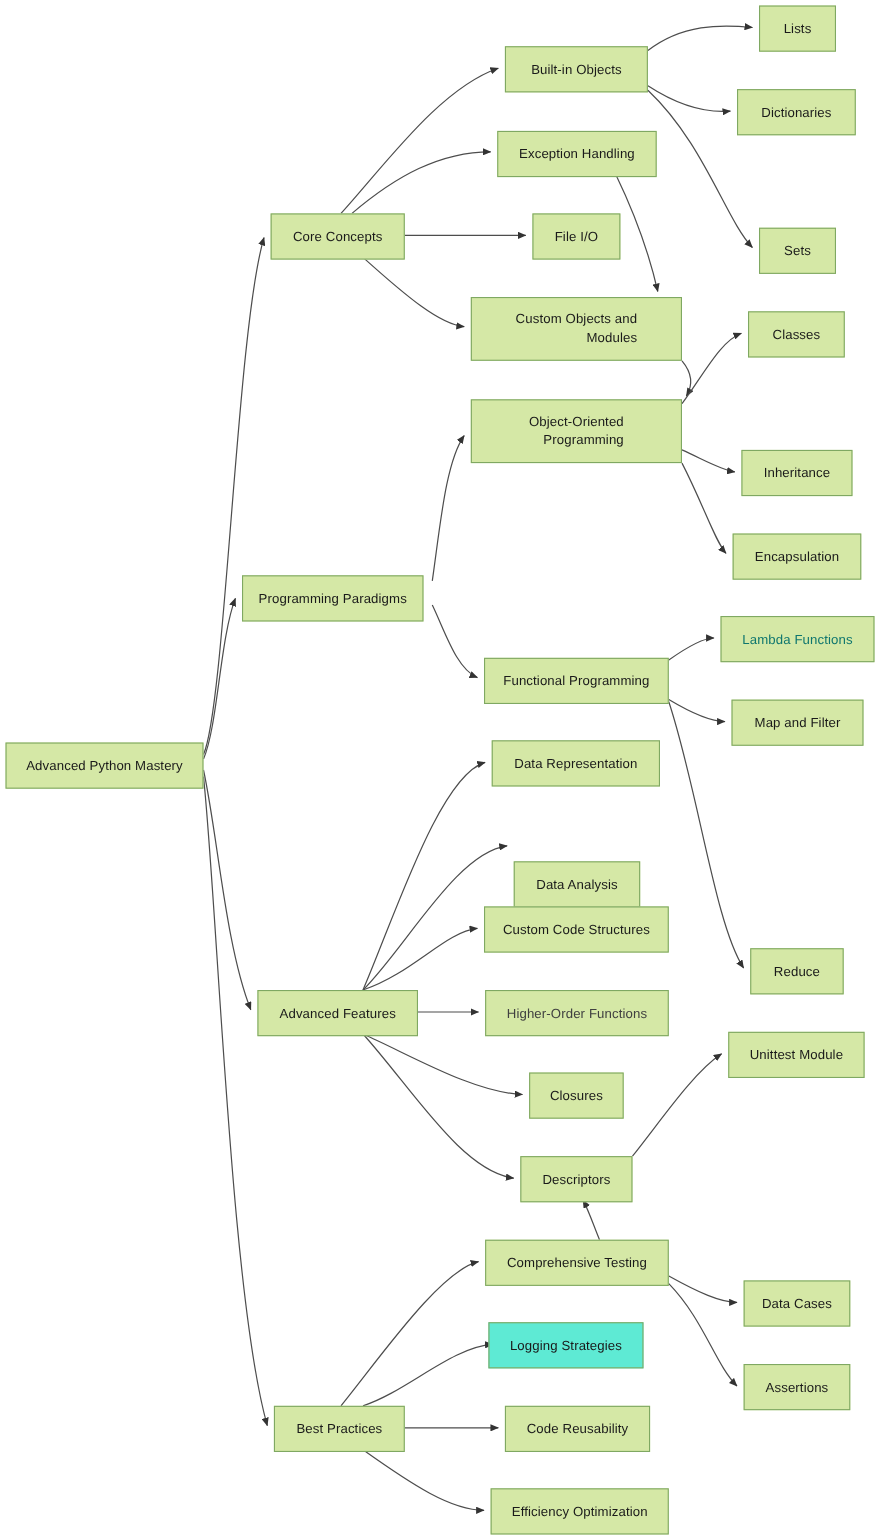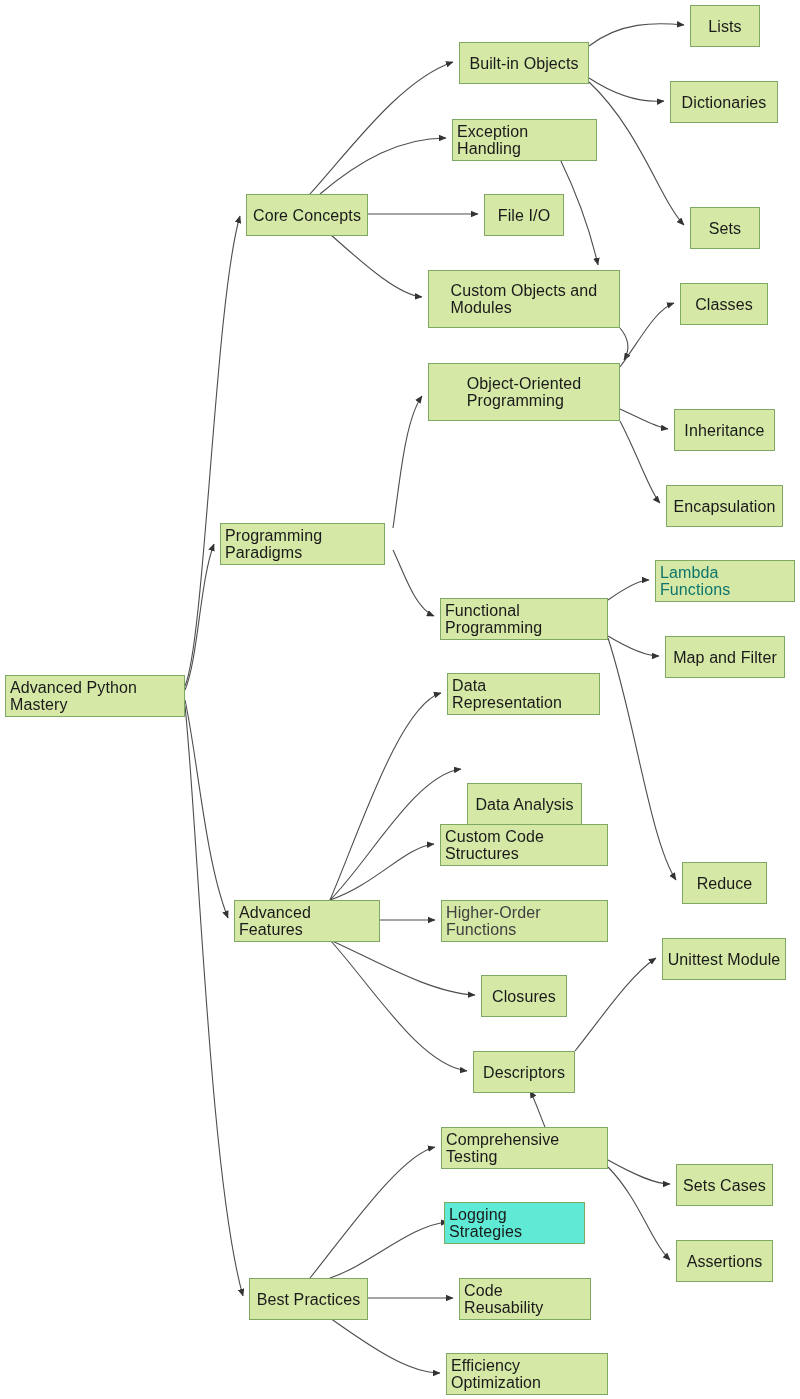--- a/index.html
+++ b/index.html
@@ -26,23 +26,23 @@
     pointer-events: none;
   }
   .node {
     position: absolute;
     box-sizing: border-box;
     background: #d5e8a6;
     border: 1px solid #7fa862;
     display: flex;
     align-items: center;
     justify-content: center;
-    text-align: left;
+    text-align: right;
     color: #1a1a1a;
-    font-size: 16px;
+    font-size: 12px;
     line-height: 17px;
     font-family: "Liberation Sans", sans-serif;
     letter-spacing: 0.1px;
     padding: 20px 4px;
   }
   .node-label {
     display: block;
     white-space: pre-line;
   }
 </style>
@@ -174,21 +174,21 @@
       <div class="node" style="left: 473px; top: 1051px; width: 102px; height: 40px; background: rgb(213, 232, 166); border-color: rgb(127, 168, 98); color: rgb(26, 26, 26);">
         <span class="node-label">Descriptors</span>
       </div>
       <div class="node" style="left: 662px; top: 938px; width: 124px; height: 40px; background: rgb(213, 232, 166); border-color: rgb(127, 168, 98); color: rgb(26, 26, 26);">
         <span class="node-label">Unittest Module</span>
       </div>
       <div class="node" style="left: 441px; top: 1127px; width: 167px; height: 40px; background: rgb(213, 232, 166); border-color: rgb(127, 168, 98); color: rgb(26, 26, 26);">
         <span class="node-label">Comprehensive Testing</span>
       </div>
       <div class="node" style="left: 676px; top: 1164px; width: 97px; height: 40px; background: rgb(213, 232, 166); border-color: rgb(127, 168, 98); color: rgb(26, 26, 26);">
-        <span class="node-label">Sets Cases</span>
+        <span class="node-label">Data Cases</span>
       </div>
       <div class="node" style="left: 676px; top: 1240px; width: 97px; height: 40px; background: rgb(213, 232, 166); border-color: rgb(127, 168, 98); color: rgb(26, 26, 26);">
         <span class="node-label">Assertions</span>
       </div>
       <div class="node" style="left: 249px; top: 1278px; width: 119px; height: 40px; background: rgb(213, 232, 166); border-color: rgb(127, 168, 98); color: rgb(26, 26, 26);">
         <span class="node-label">Best Practices</span>
       </div>
       <div class="node" style="left: 444px; top: 1202px; width: 141px; height: 40px; background: #5eead4; border-color: rgb(127, 168, 98); color: rgb(26, 26, 26);">
         <span class="node-label">Logging Strategies</span>
       </div>

